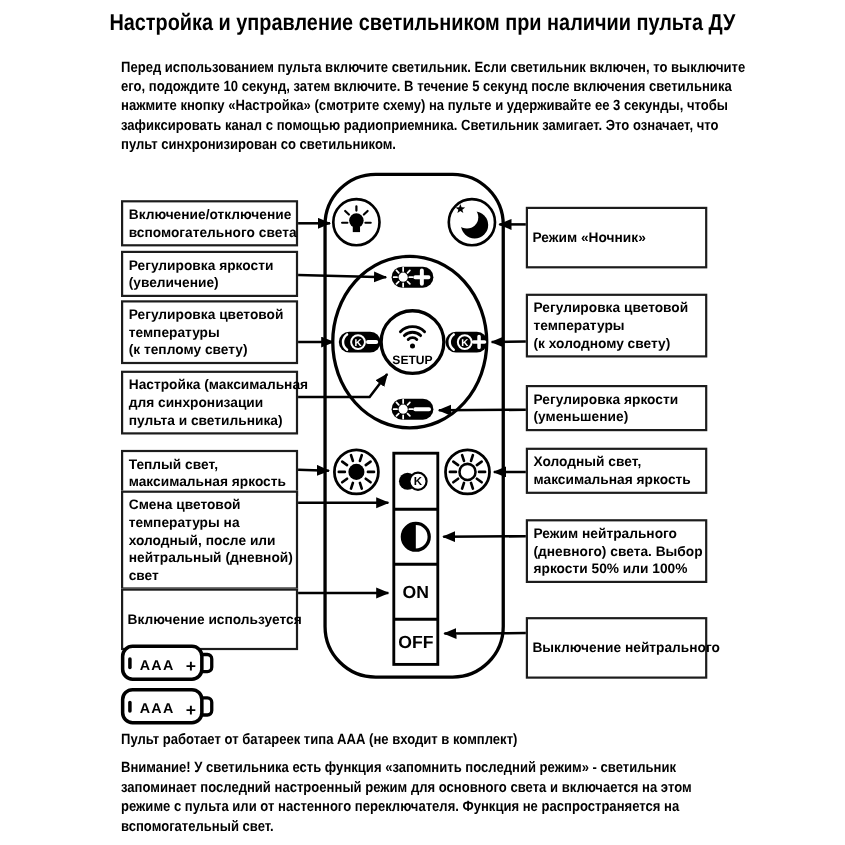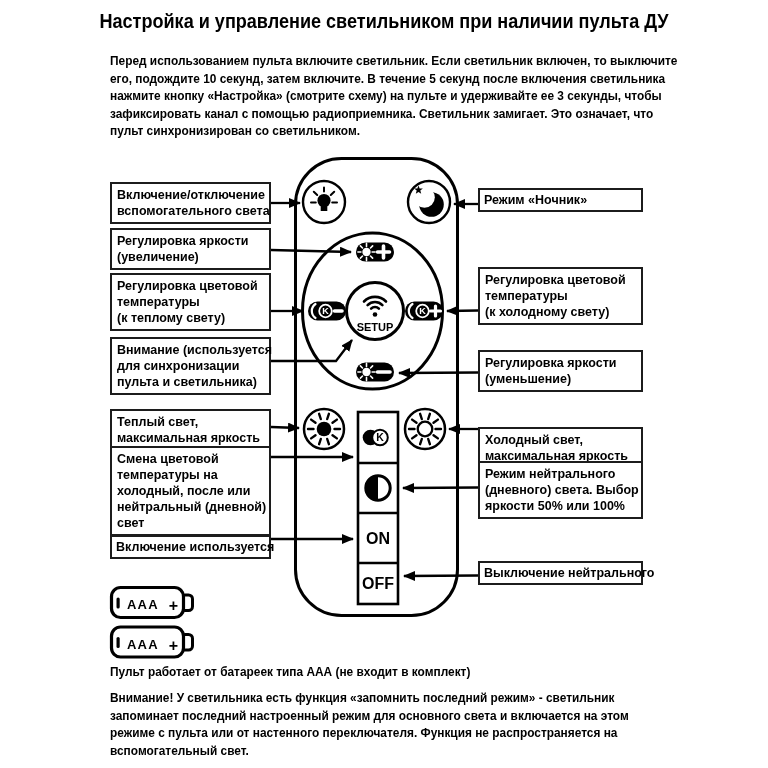--- a/index.html
+++ b/index.html
@@ -20,21 +20,21 @@
   .intro   { left:110px; top:52px;  }
   .note    { left:110px; top:663px; }
   .warning { left:110px; top:689px; }
   .label {
     position:absolute; box-sizing:border-box; background:#fff;
     border:2px solid #1c1c1c; font-weight:bold; font-size:12.5px;
     line-height:16px; padding:3px 5px; white-space:pre;
   }
   .lbox { left:110px; width:161px; }
   .rbox { left:478px; width:165px; }
-  .one  { padding:2px 4px; }
+  .one  { padding:18px 4px; }
   svg.overlay { position:absolute; left:0; top:0; }
   svg text { font-family:"Liberation Sans", sans-serif; font-weight:bold; fill:#000; }
   svg text.wtxt { fill:#ffffff; }
 </style>
 </head>
 <body>
 
 <div class="title">Настройка и управление светильником при наличии пульта ДУ</div>
 <div class="para intro">Перед использованием пульта включите светильник. Если светильник включен, то выключите
 его, подождите 10 секунд, затем включите. В течение 5 секунд после включения светильника
@@ -42,41 +42,41 @@
 зафиксировать канал с помощью радиоприемника. Светильник замигает. Это означает, что
 пульт синхронизирован со светильником.</div>
 
 <div class="label lbox" style="top:182px">Включение/отключение
 вспомогательного света</div>
 <div class="label lbox" style="top:228px">Регулировка яркости
 (увеличение)</div>
 <div class="label lbox" style="top:273px">Регулировка цветовой
 температуры
 (к теплому свету)</div>
-<div class="label lbox" style="top:337px">Внимание (используется
+<div class="label lbox" style="top:337px">Настройка (максимальная
 для синхронизации
 пульта и светильника)</div>
 <div class="label lbox" style="top:409px">Теплый свет,
 максимальная яркость</div>
 <div class="label lbox" style="top:446px">Смена цветовой
 температуры на
 холодный, после или
 нейтральный (дневной)
 свет</div>
 <div class="label lbox one" style="top:535px">Включение используется</div>
 
 <div class="label rbox one" style="top:188px">Режим «Ночник»</div>
 <div class="label rbox" style="top:267px">Регулировка цветовой
 температуры
 (к холодному свету)</div>
 <div class="label rbox" style="top:350px">Регулировка яркости
 (уменьшение)</div>
-<div class="label rbox" style="top:427px">Холодный свет,
+<div class="label rbox" style="top:407px">Холодный свет,
 максимальная яркость</div>
-<div class="label rbox" style="top:461px">Режим нейтрального
+<div class="label rbox" style="top:472px">Режим нейтрального
 (дневного) света. Выбор
 яркости 50% или 100%</div>
 <div class="label rbox one" style="top:561px">Выключение нейтрального</div>
 
 <svg class="overlay" width="768" height="768" viewBox="0 0 768 768">
   <defs>
     <marker id="ah" markerUnits="userSpaceOnUse" markerWidth="14" markerHeight="12" refX="11" refY="5" orient="auto">
       <path d="M0,0 L12,5 L0,10 Z" fill="#000"></path>
     </marker>
   </defs>

